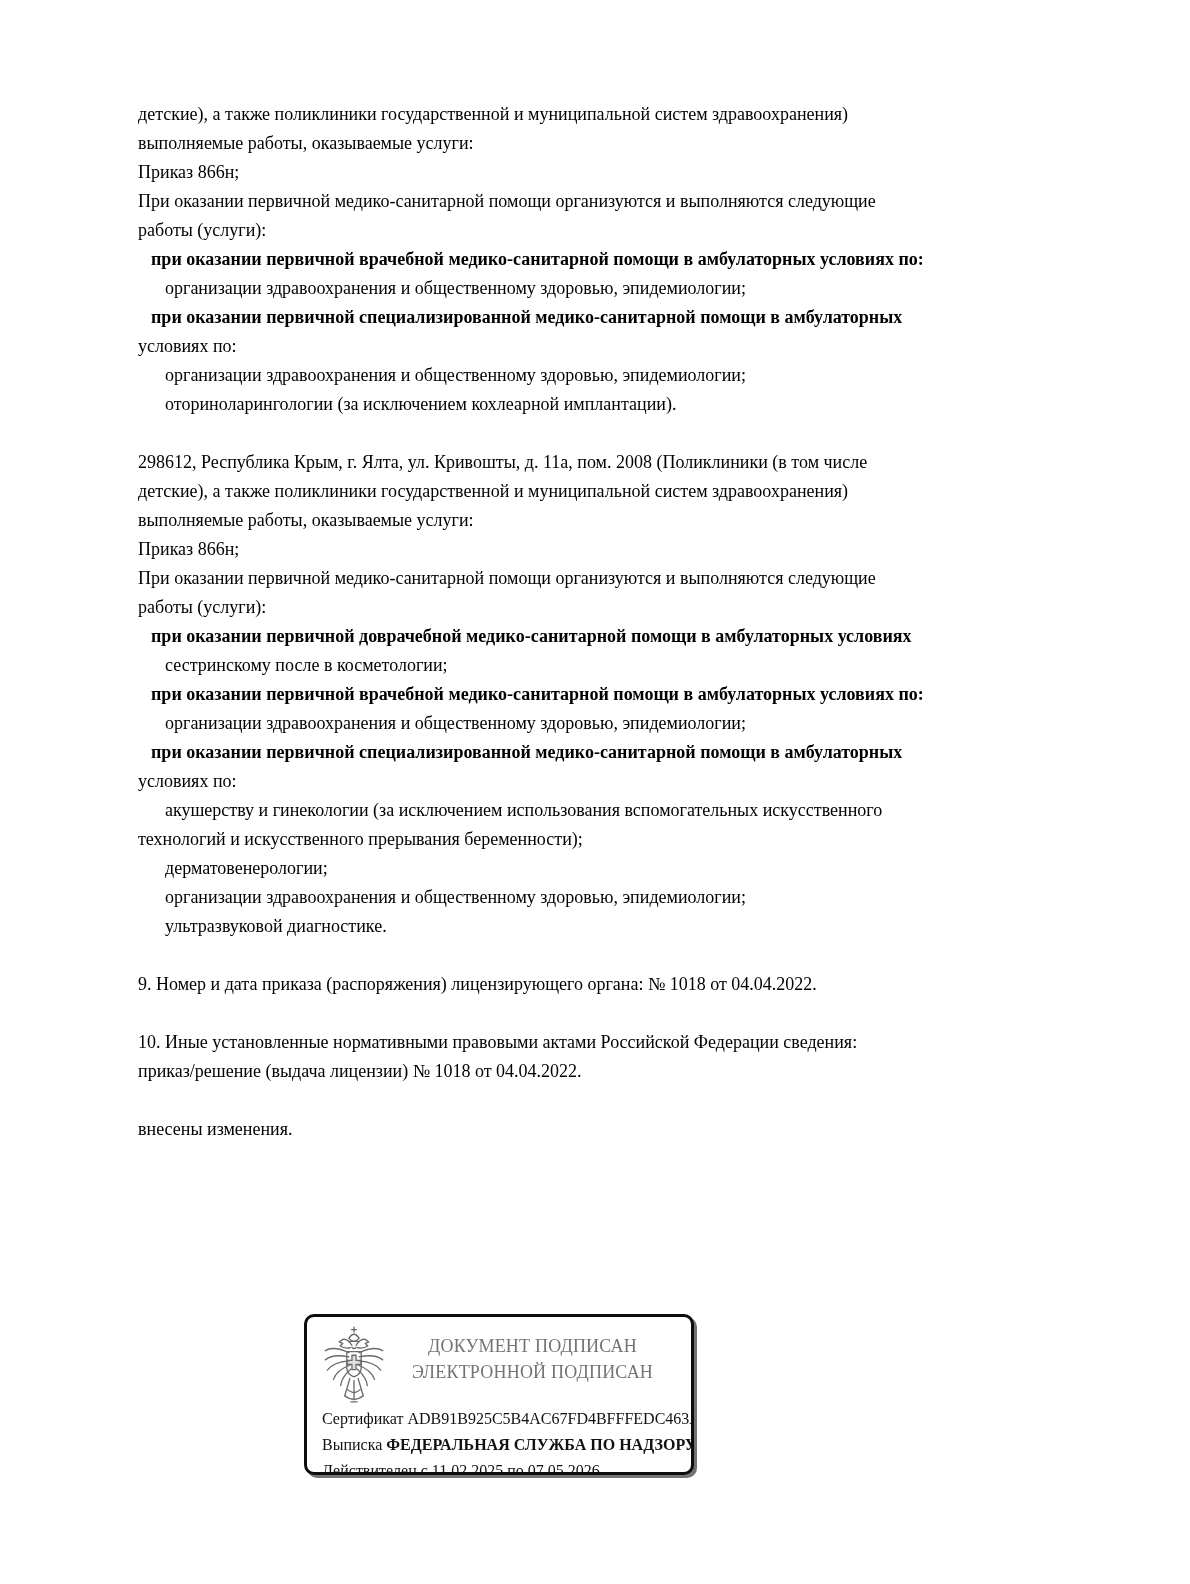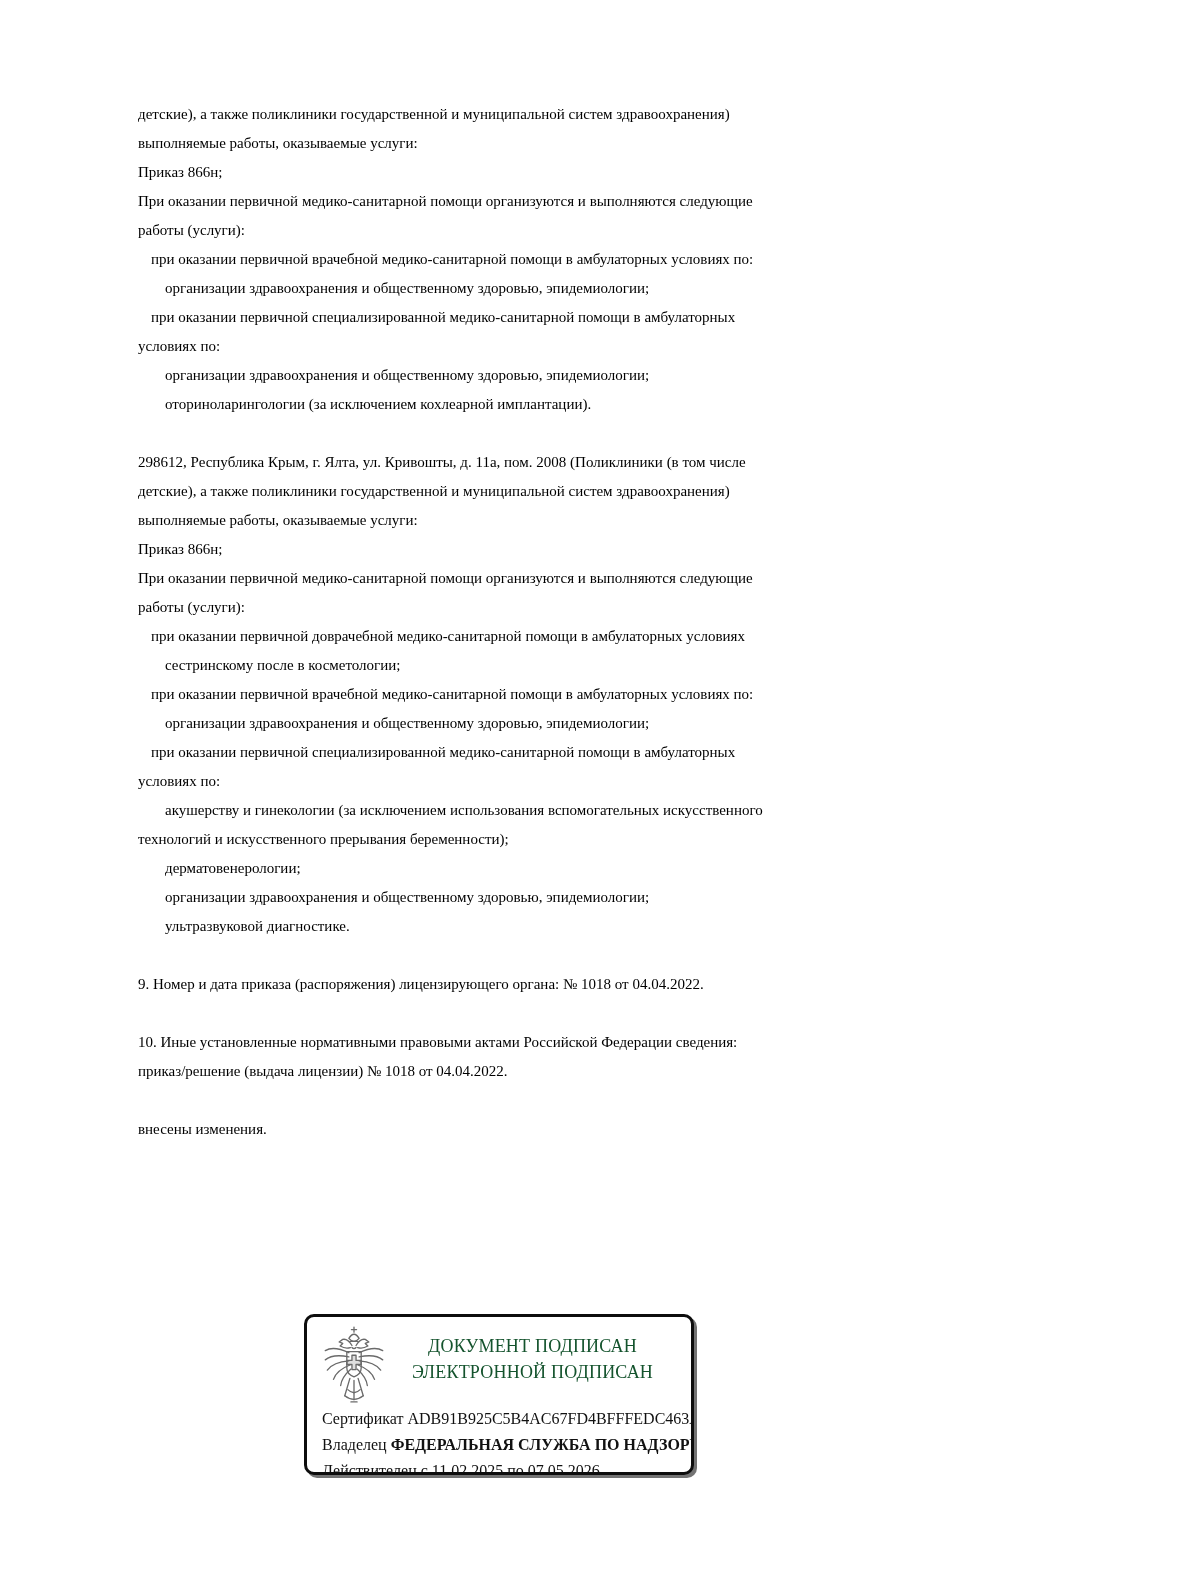--- a/index.html
+++ b/index.html
@@ -9,25 +9,25 @@
   }
   body {
     width: 1190px;
     height: 1584px;
     overflow: hidden;
     color: #000000;
     font-family: "Liberation Serif", "DejaVu Serif", serif;
   }
   .doc-body {
     padding: 100px 55px 0 138px;
-    font-size: 15px;
+    font-size: 18px;
     line-height: 29px;
   }
   .doc-line { white-space: pre-wrap; }
-  .doc-line.indent-1 { padding-left: 13px; }
+  .doc-line.indent-1 { padding-left: 13px; font-weight: bold; }
   .doc-line.indent-2 { padding-left: 27px; }
   .doc-line.blank { min-height: 29px; }
 
   .stamp {
     box-sizing: border-box;
     width: 390px;
     height: 161px;
     margin: 170px 0 0 304px;
     background: #ffffff;
     border: 3px solid #0d0d0d;
@@ -46,21 +46,21 @@
     width: 64px;
     height: 80px;
   }
   .stamp-title {
     flex: 1 1 auto;
     text-align: center;
     font-size: 18px;
     line-height: 26px;
     margin-top: 8px;
     letter-spacing: 0.2px;
-    color: #14532d;
+    color: #737373;
   }
   .stamp-info {
     margin-top: 2px;
     font-size: 16px;
     line-height: 24px;
     white-space: nowrap;
     color: #111111;
   }
   .owner-value { font-weight: bold; }
 </style>
@@ -146,18 +146,18 @@
     </span>
     <div class="stamp-title">
       <div>ДОКУМЕНТ ПОДПИСАН</div>
       <div>ЭЛЕКТРОННОЙ ПОДПИСАН</div>
     </div>
   </div>
   <div class="stamp-info">
     <span>Сертификат </span><span>ADB91B925C5B4AC67FD4BFFFEDC463AE</span>
   </div>
   <div class="stamp-info">
-    <span>Владелец </span><span class="owner-value">ФЕДЕРАЛЬНАЯ СЛУЖБА ПО НАДЗОРУ В СФ</span>
+    <span>Выписка </span><span class="owner-value">ФЕДЕРАЛЬНАЯ СЛУЖБА ПО НАДЗОРУ В СФ</span>
   </div>
   <div class="stamp-info">
     <span>Действителен с 11.02.2025 по 07.05.2026</span>
   </div>
 </div>
 
 </body></html>

